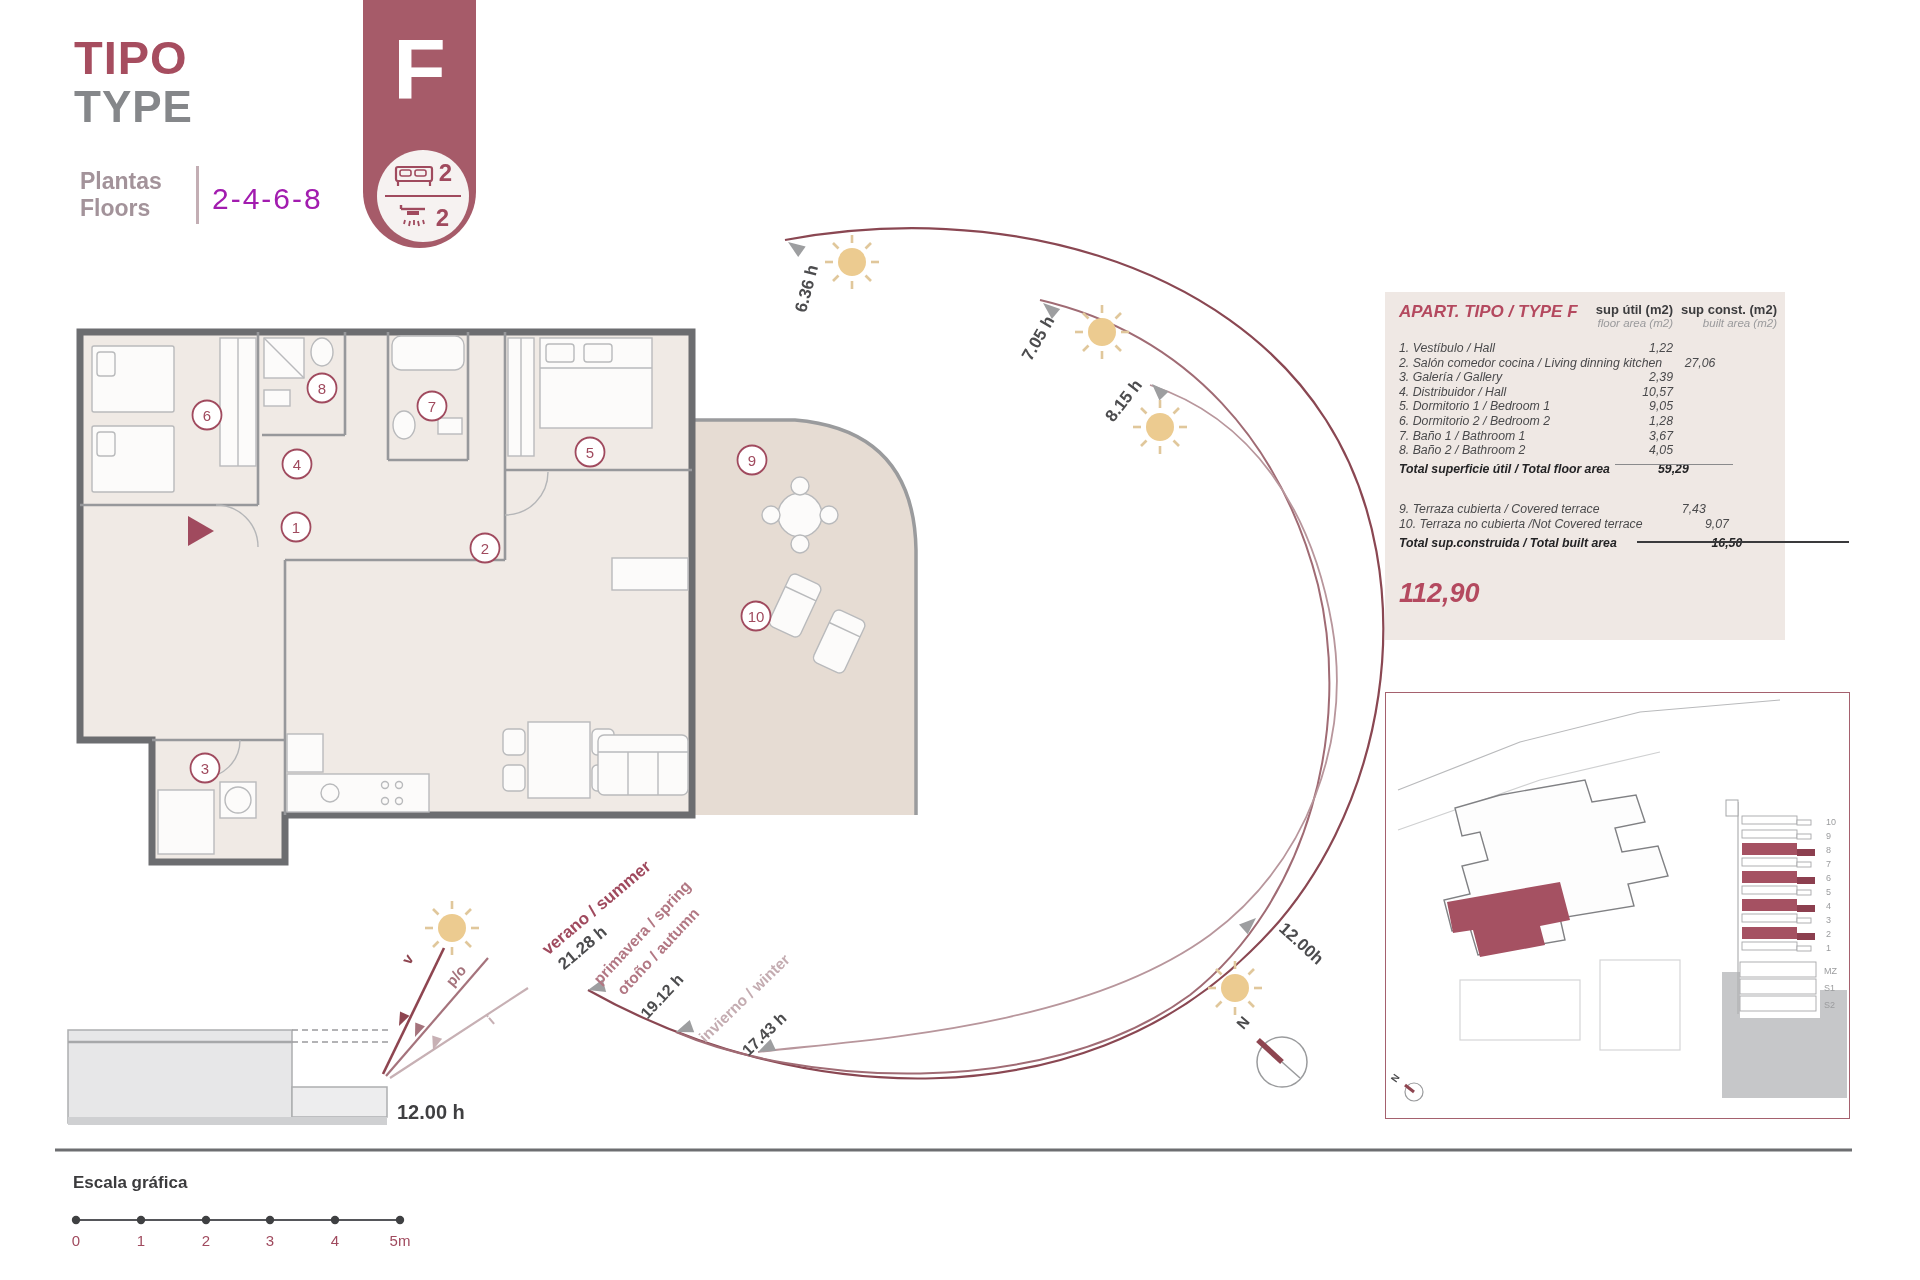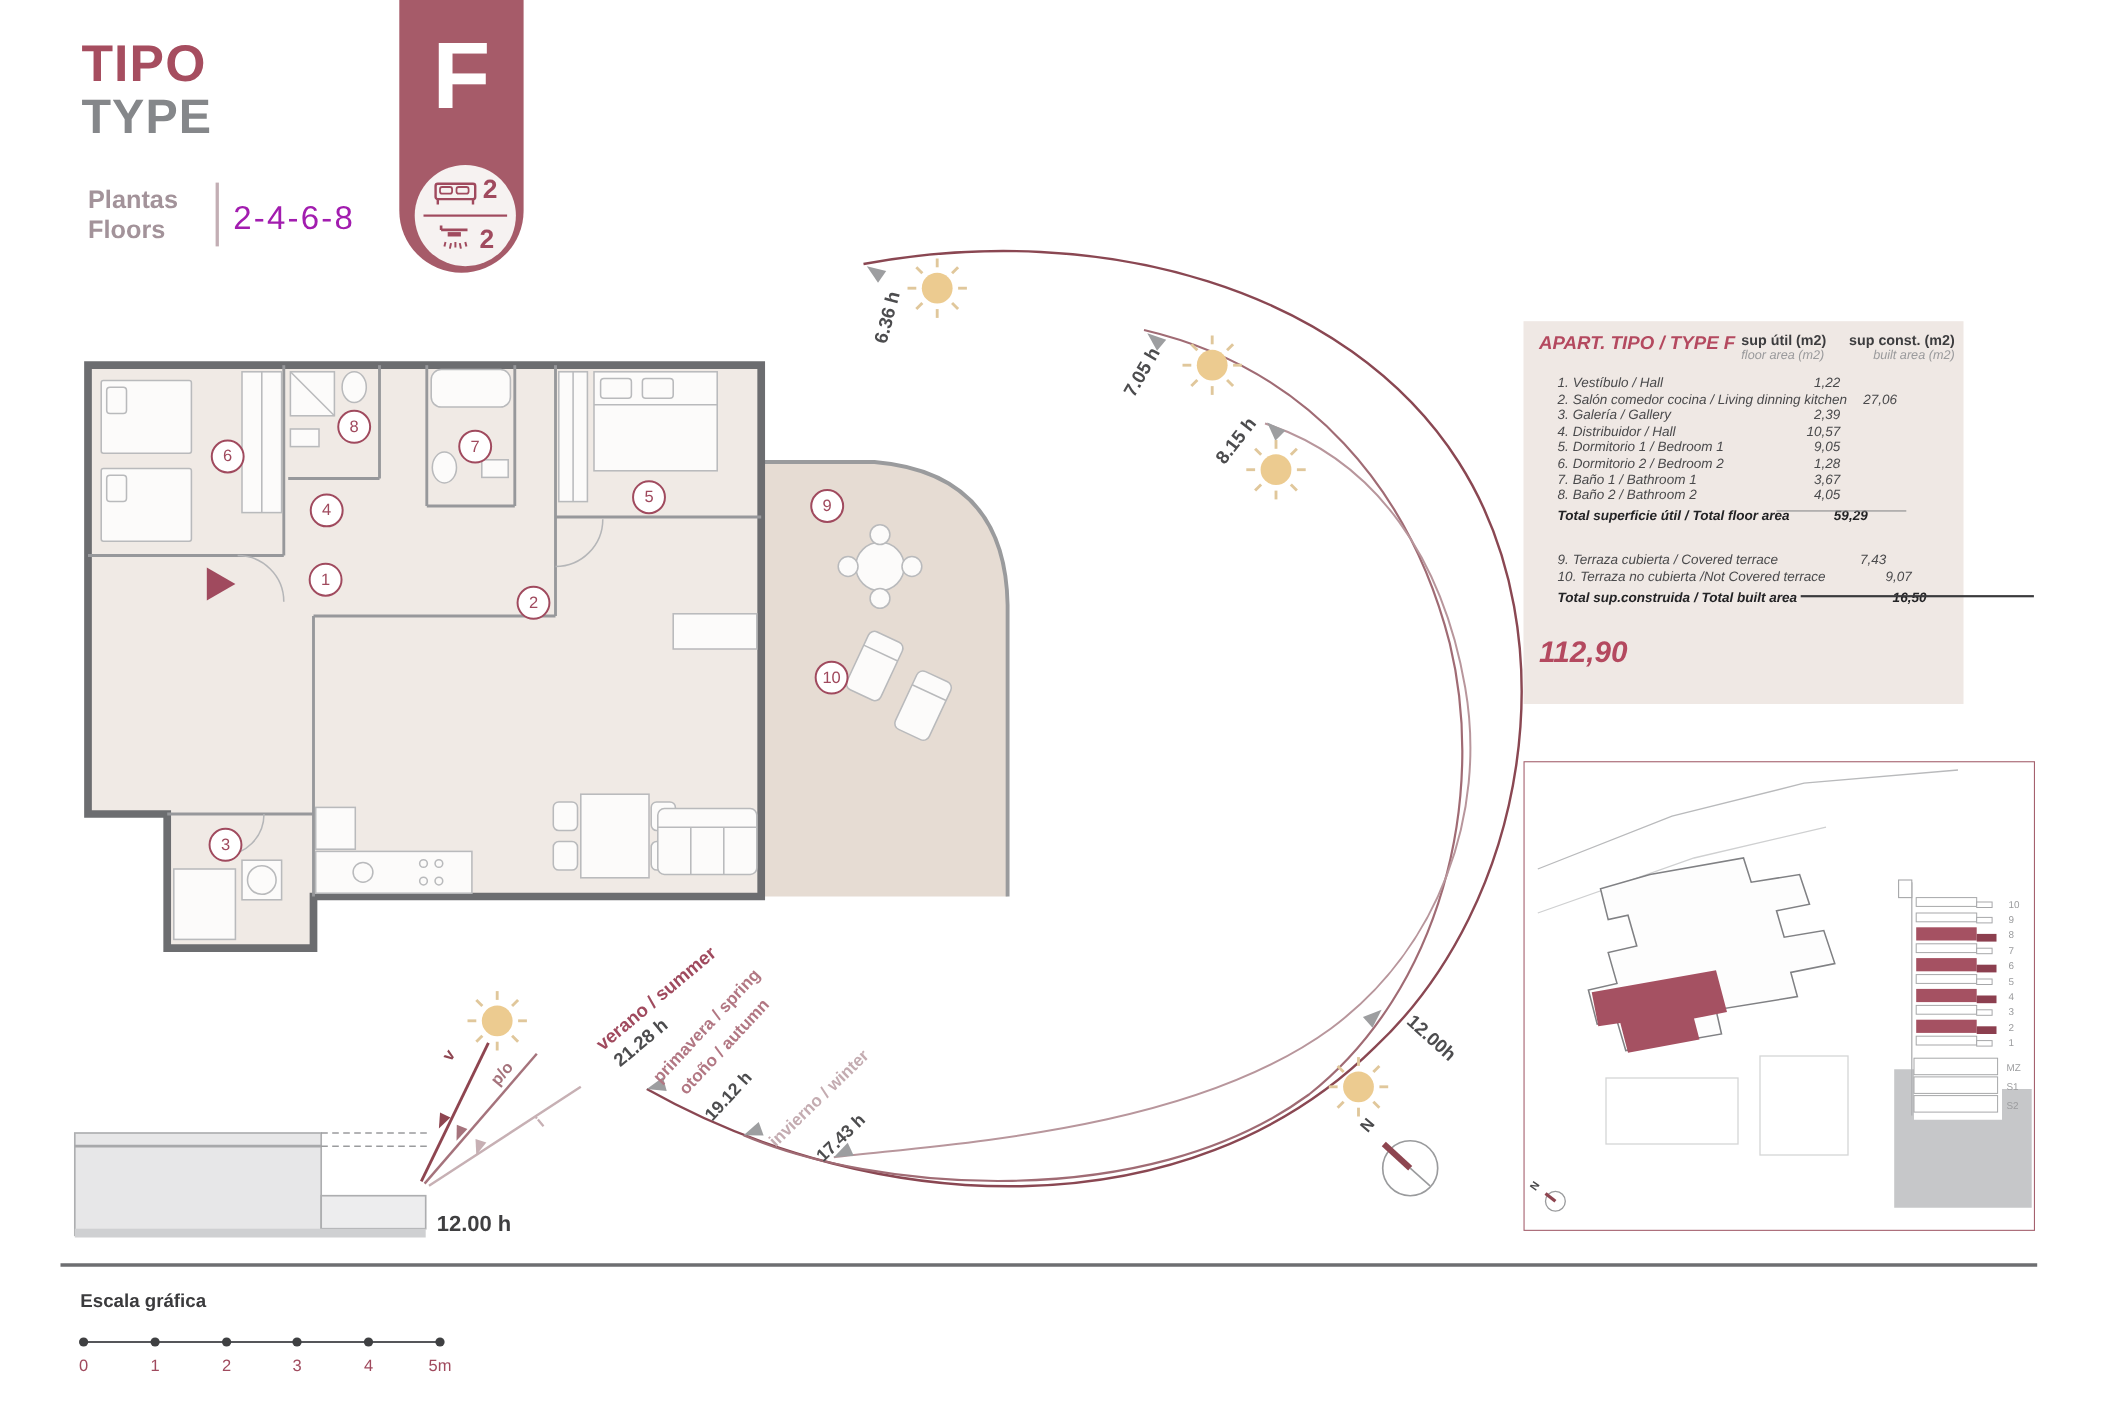--- a/index.html
+++ b/index.html
@@ -16,26 +16,26 @@
   #badge{left:363px;top:0;width:113px;height:248px;background:#a65b69;border-radius:0 0 57px 57px;}
   #badge-letter{left:0;top:20px;width:113px;text-align:center;font-size:86px;font-weight:bold;color:#ffffff;}
   #badge-circle{left:377px;top:150px;width:92px;height:92px;border-radius:50%;background:#f6f2f1;}
   .badge-half{position:absolute;left:8px;width:76px;height:44px;display:flex;align-items:center;justify-content:center;gap:5px;color:#a04a5e;font-weight:bold;font-size:24px;}
   #badge-top{top:1px;border-bottom:2px solid #a04a5e;}
   #badge-bot{top:46px;}
   
   #panel{left:1385px;top:292px;width:400px;height:348px;background:#efe8e4;z-index:2;padding:0;font-size:12.3px;color:#4a4a4c;}
   #panel .head{display:flex;padding:10px 8px 6px 14px;}
   #panel .head .lbl{flex:1;}
-  #panel .head .c1{width:90px;text-align:left;}
+  #panel .head .c1{width:90px;text-align:right;}
   #panel .head .c2{width:104px;text-align:right;}
   #panel .t-title{font-size:17px;font-weight:bold;font-style:italic;color:#b4495f;}
   .colhead{font-weight:bold;color:#3c3c3e;font-size:13px;}
   .colsub{font-style:italic;color:#9a9a9c;font-size:11.5px;}
-  .trow{display:flex;height:14.6px;line-height:14.6px;padding:0 8px 0 31px;font-style:italic;}
+  .trow{display:flex;height:14.6px;line-height:14.6px;padding:0 8px 0 14px;font-style:italic;}
   .trow .lbl{flex:1;white-space:nowrap;}
   .trow .c1{width:90px;text-align:right;}
   .trow .c2{width:104px;}
   .trow.bold{font-weight:bold;color:#232325;gap:19px;}
   .hairline{position:absolute;background:#8a8a8c;height:1px;}
   #hl2{background:#3a3a3c;height:2px;}
   #summary{position:absolute;left:14px;right:8px;top:282px;display:flex;justify-content:space-between;}
   #summary .s-lbl{font-size:12.8px;line-height:16.5px;font-weight:bold;font-style:italic;color:#b4495f;}
   #summary .s-val{font-size:27px;font-weight:bold;font-style:italic;color:#b4495f;margin-top:4px;}
   

